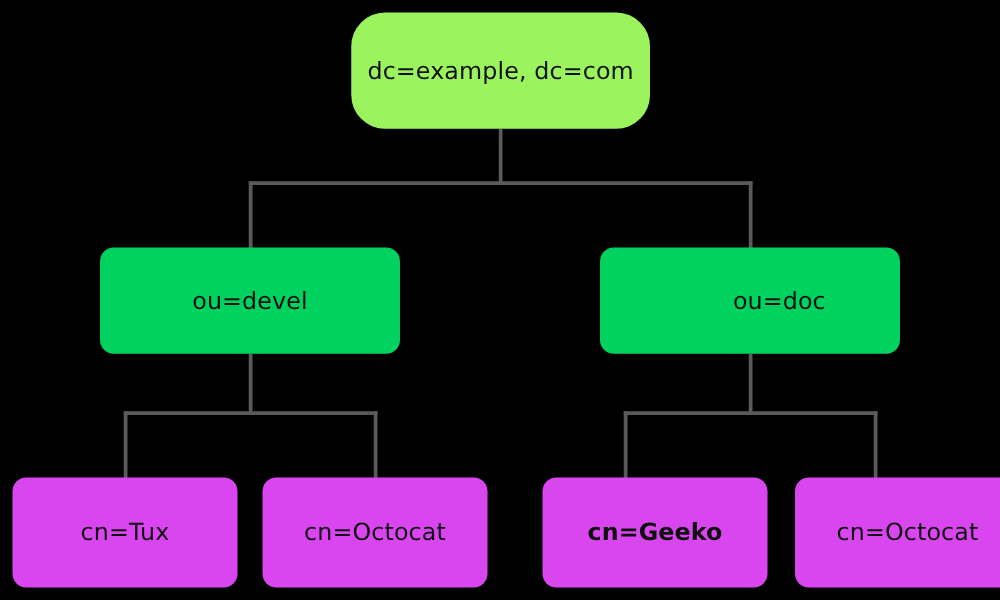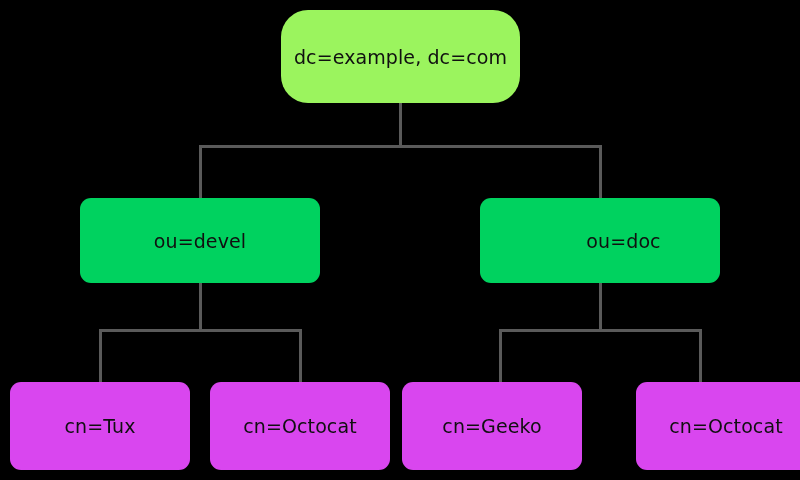--- a/index.html
+++ b/index.html
@@ -47,21 +47,21 @@
   .node-ou.pos-devel { left: 80px; }
   .node-ou.pos-doc   { left: 480px; padding-left: 47px; }
   .node-cn {
     background: #d946ef;
     top: 382px;
     width: 180px;
     height: 88px;
   }
   .node-cn.pos-0 { left: 10px; }
   .node-cn.pos-1 { left: 210px; }
-  .node-cn.pos-2 { left: 402px; }
+  .node-cn.pos-2 { left: 434px; font-weight: bold; }
   .node-cn.pos-3 { left: 636px; }
 
   .link {
     position: absolute;
     background: #5A5A5A;
     z-index: 1;
   }
   .link-v { width: 3px; }
   .link-h { height: 3px; }
 

